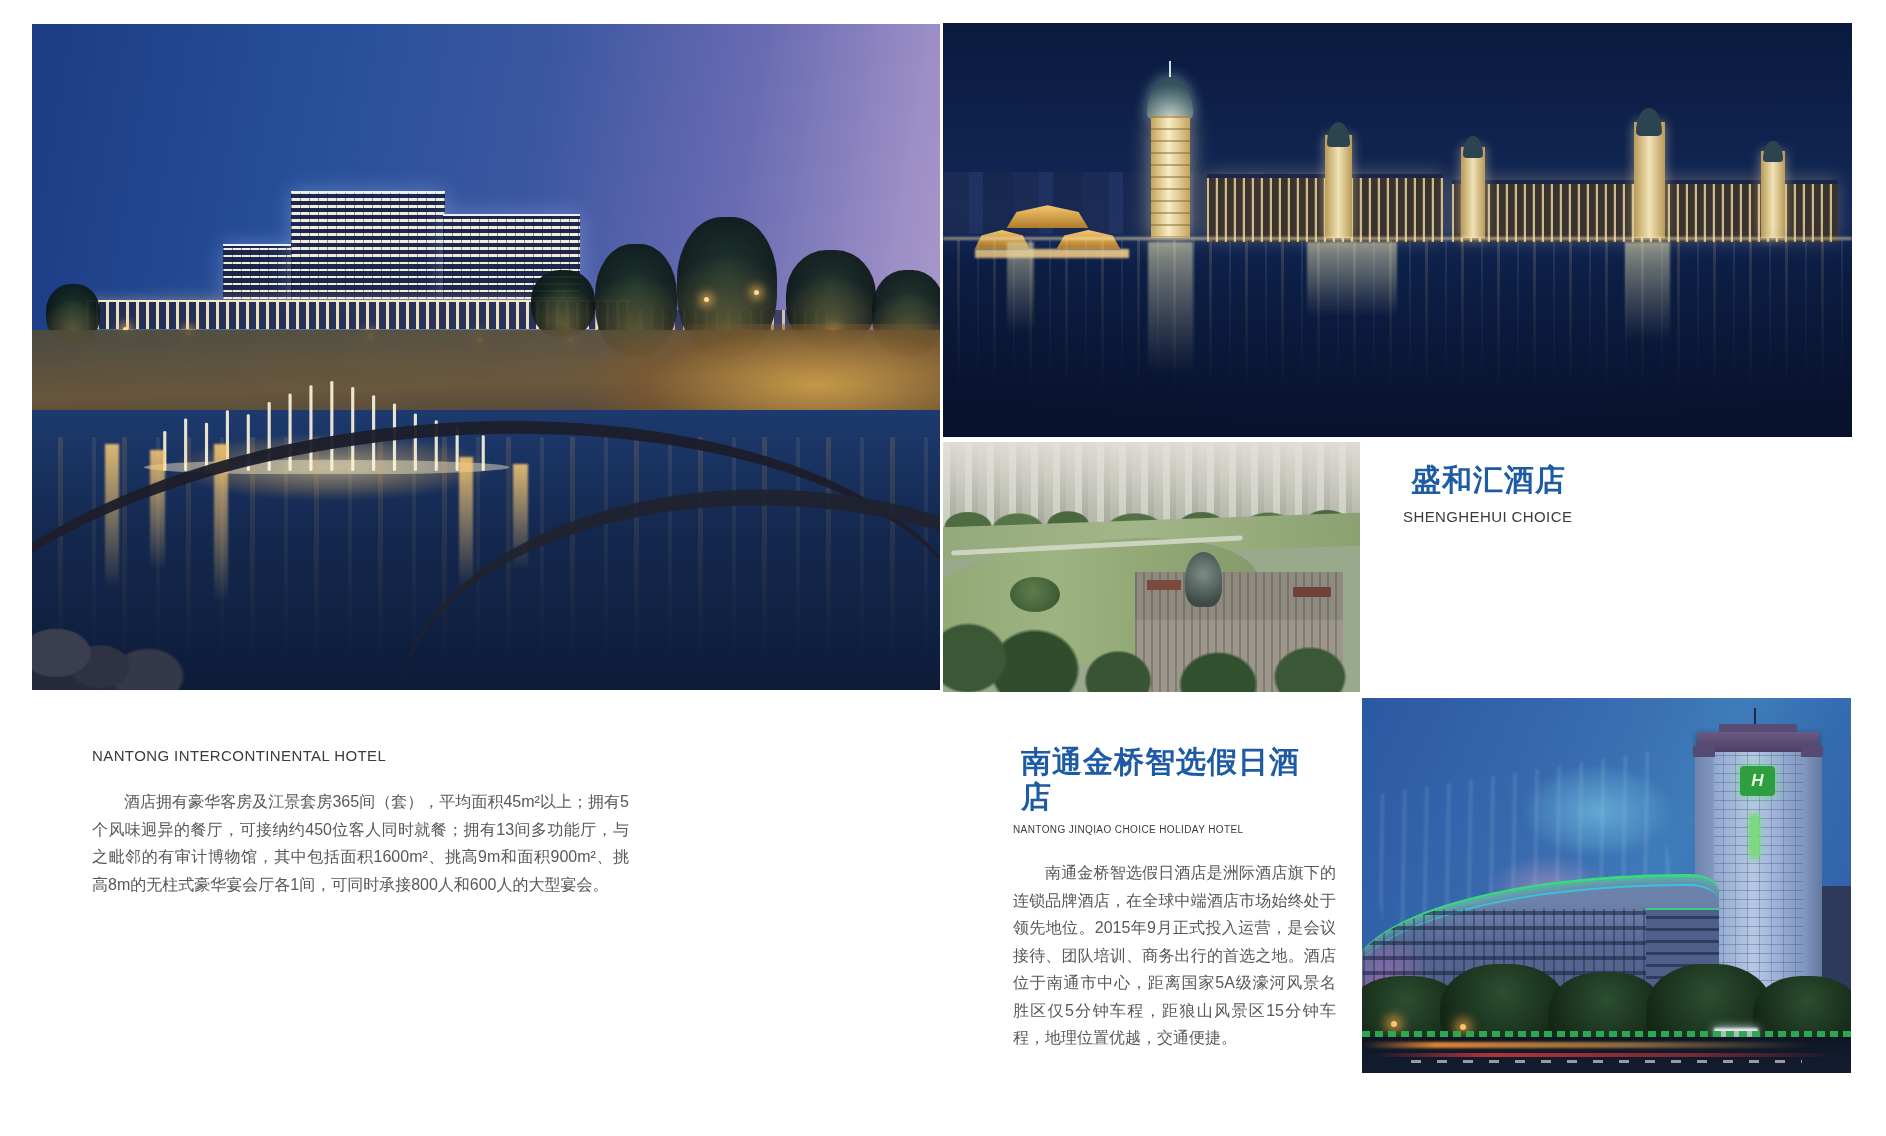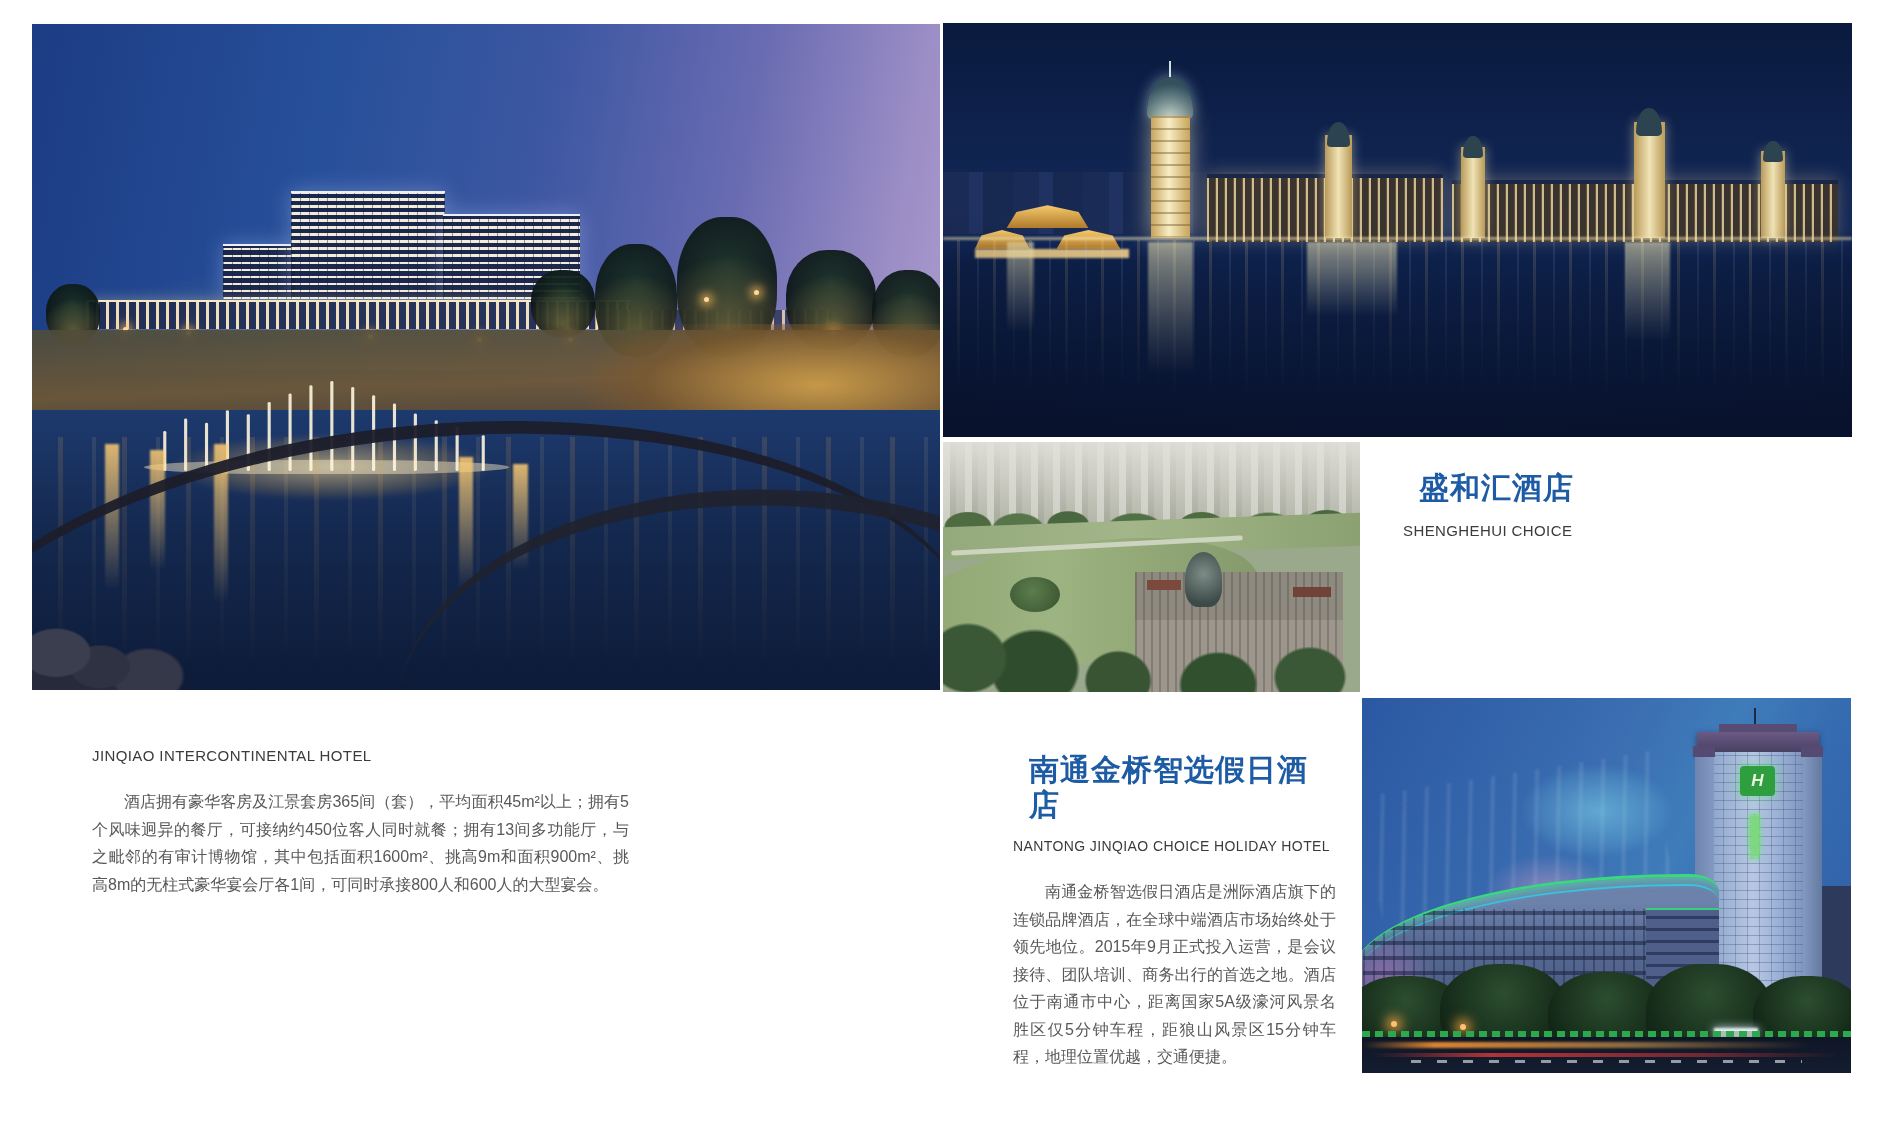--- a/index.html
+++ b/index.html
@@ -5,21 +5,21 @@
   html,body{margin:0;padding:0;}
   body{
     width:1886px;height:1136px;position:relative;background:#ffffff;
     font-family:"Liberation Sans","DejaVu Sans",sans-serif;overflow:hidden;
   }
   .abs{position:absolute;}
   .photo{position:absolute;overflow:hidden;background:#0d1c3c;}
 
   
   .col{position:absolute;}
-  .hotel-title{margin:16px;font-size:30px;line-height:1.15;font-weight:700;color:#1d5ba4;letter-spacing:1px;}
+  .hotel-title{margin:8px;font-size:30px;line-height:1.15;font-weight:700;color:#1d5ba4;letter-spacing:1px;}
   .hotel-sub{margin:10px 0 0 0;font-size:15px;color:#3e3a39;letter-spacing:.4px;}
   .hotel-body{margin:24px 0 0 0;font-size:16px;line-height:27.5px;color:#595757;text-align:justify;text-indent:2em;}
   .hotel-body + .hotel-body{margin-top:26px;}
 
   
   #photo-binjiang{left:32px;top:24px;width:908px;height:666px;}
   .p1-sky{left:0;top:0;width:100%;height:100%;
     background:linear-gradient(100deg,#1c3c84 0%,#27509a 30%,#3d57a2 52%,#6a6cb2 72%,#9c8ec6 88%,#b2a2d0 100%);}
   .p1-hglow{left:0;top:28%;width:100%;height:24%;
     background:radial-gradient(60% 100% at 40% 100%,rgba(255,220,160,.20),transparent 70%);}
@@ -362,21 +362,21 @@
   <div class="abs p4-strr"></div>
   <div class="abs p4-strw"></div>
 </div>
 
 <div class="col" style="left:1403px;top:455px;width:462px;">
   <h2 class="hotel-title">盛和汇酒店</h2>
   <div class="hotel-sub">SHENGHEHUI CHOICE</div>
 </div>
 
 <div class="col" style="left:92px;top:737px;width:537px;">
-  <div class="hotel-sub">JINQIAO INTERCONTINENTAL HOTEL</div>
+  <div class="hotel-sub">NANTONG INTERCONTINENTAL HOTEL</div>
   <p class="hotel-body">酒店拥有豪华客房及江景套房365间（套），平均面积45m²以上；拥有5个风味迥异的餐厅，可接纳约450位客人同时就餐；拥有13间多功能厅，与之毗邻的有审计博物馆，其中包括面积1600m²、挑高9m和面积900m²、挑高8m的无柱式豪华宴会厅各1间，可同时承接800人和600人的大型宴会。</p>
 </div>
 
 <div class="col" style="left:1013px;top:737px;width:323px;">
   <h2 class="hotel-title">南通金桥智选假日酒店</h2>
-  <div class="hotel-sub" style="font-size:14px;">NANTONG JINQIAO CHOICE HOLIDAY HOTEL</div>
+  <div class="hotel-sub" style="font-size:10px;">NANTONG JINQIAO CHOICE HOLIDAY HOTEL</div>
   <p class="hotel-body">南通金桥智选假日酒店是洲际酒店旗下的连锁品牌酒店，在全球中端酒店市场始终处于领先地位。2015年9月正式投入运营，是会议接待、团队培训、商务出行的首选之地。酒店位于南通市中心，距离国家5A级濠河风景名胜区仅5分钟车程，距狼山风景区15分钟车程，地理位置优越，交通便捷。</p>
 </div>
 
 </body></html>

